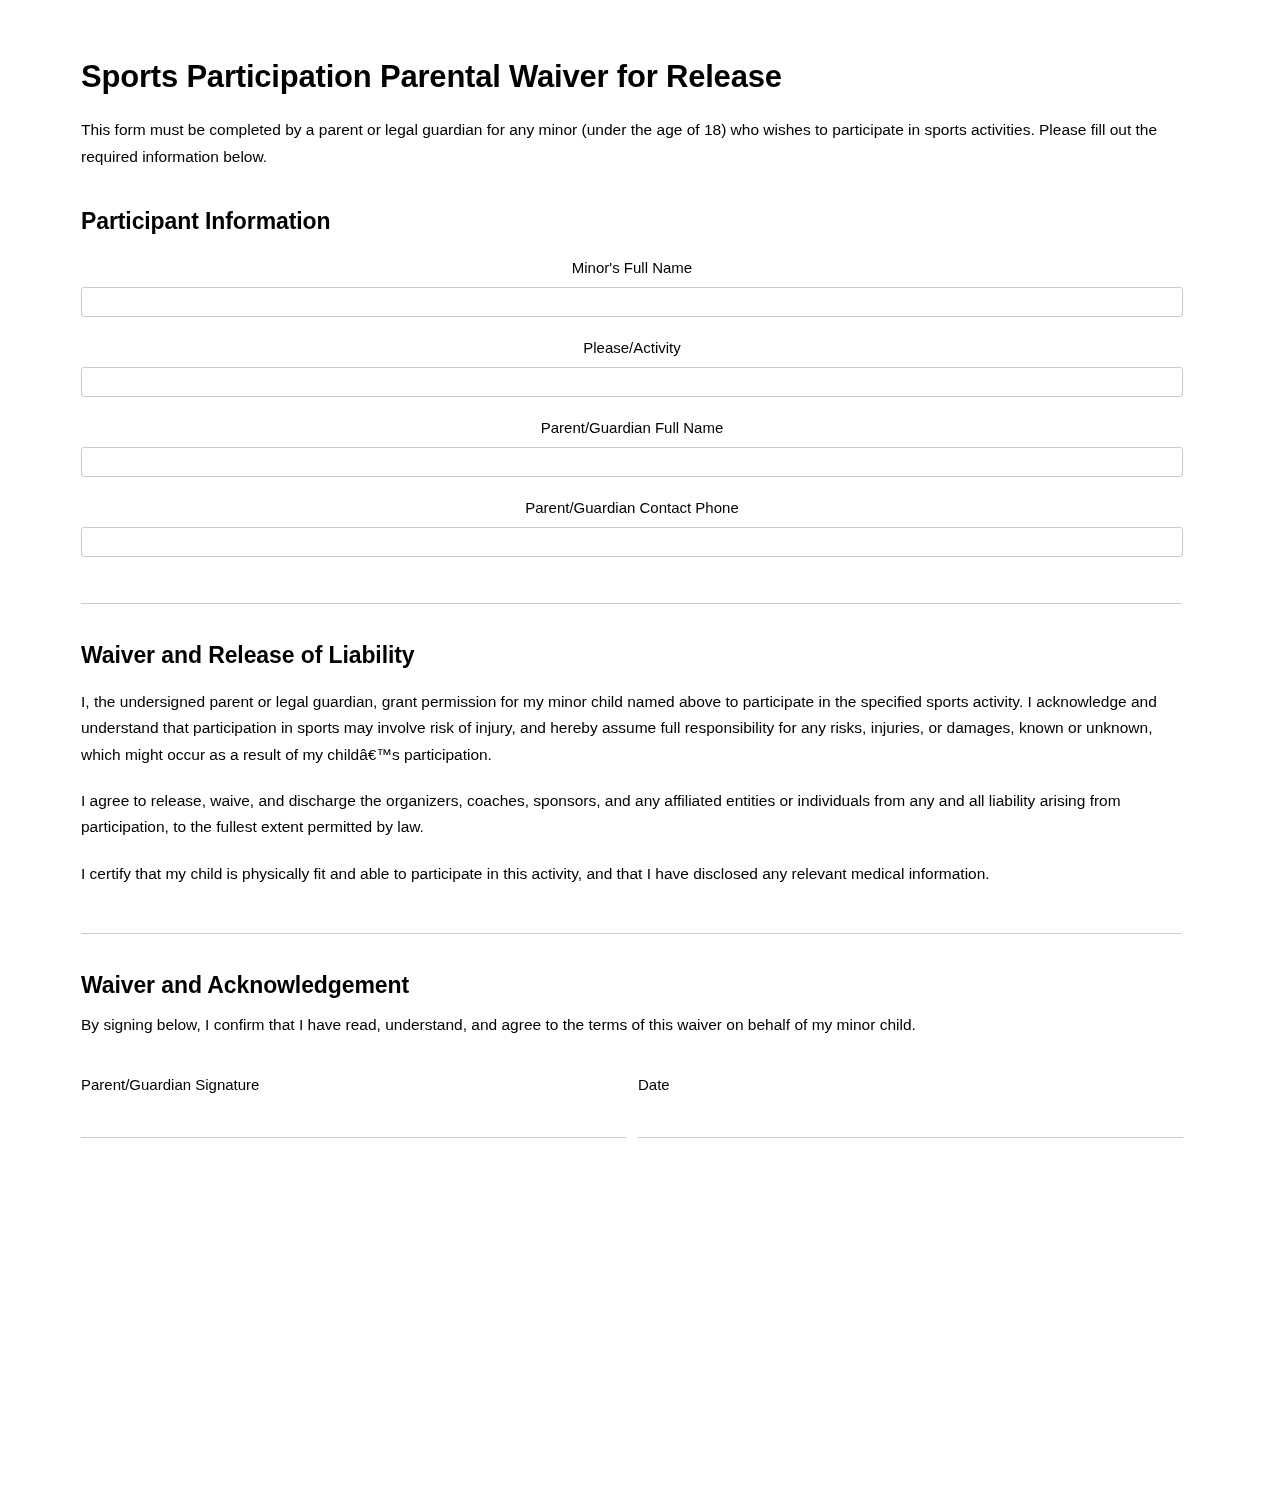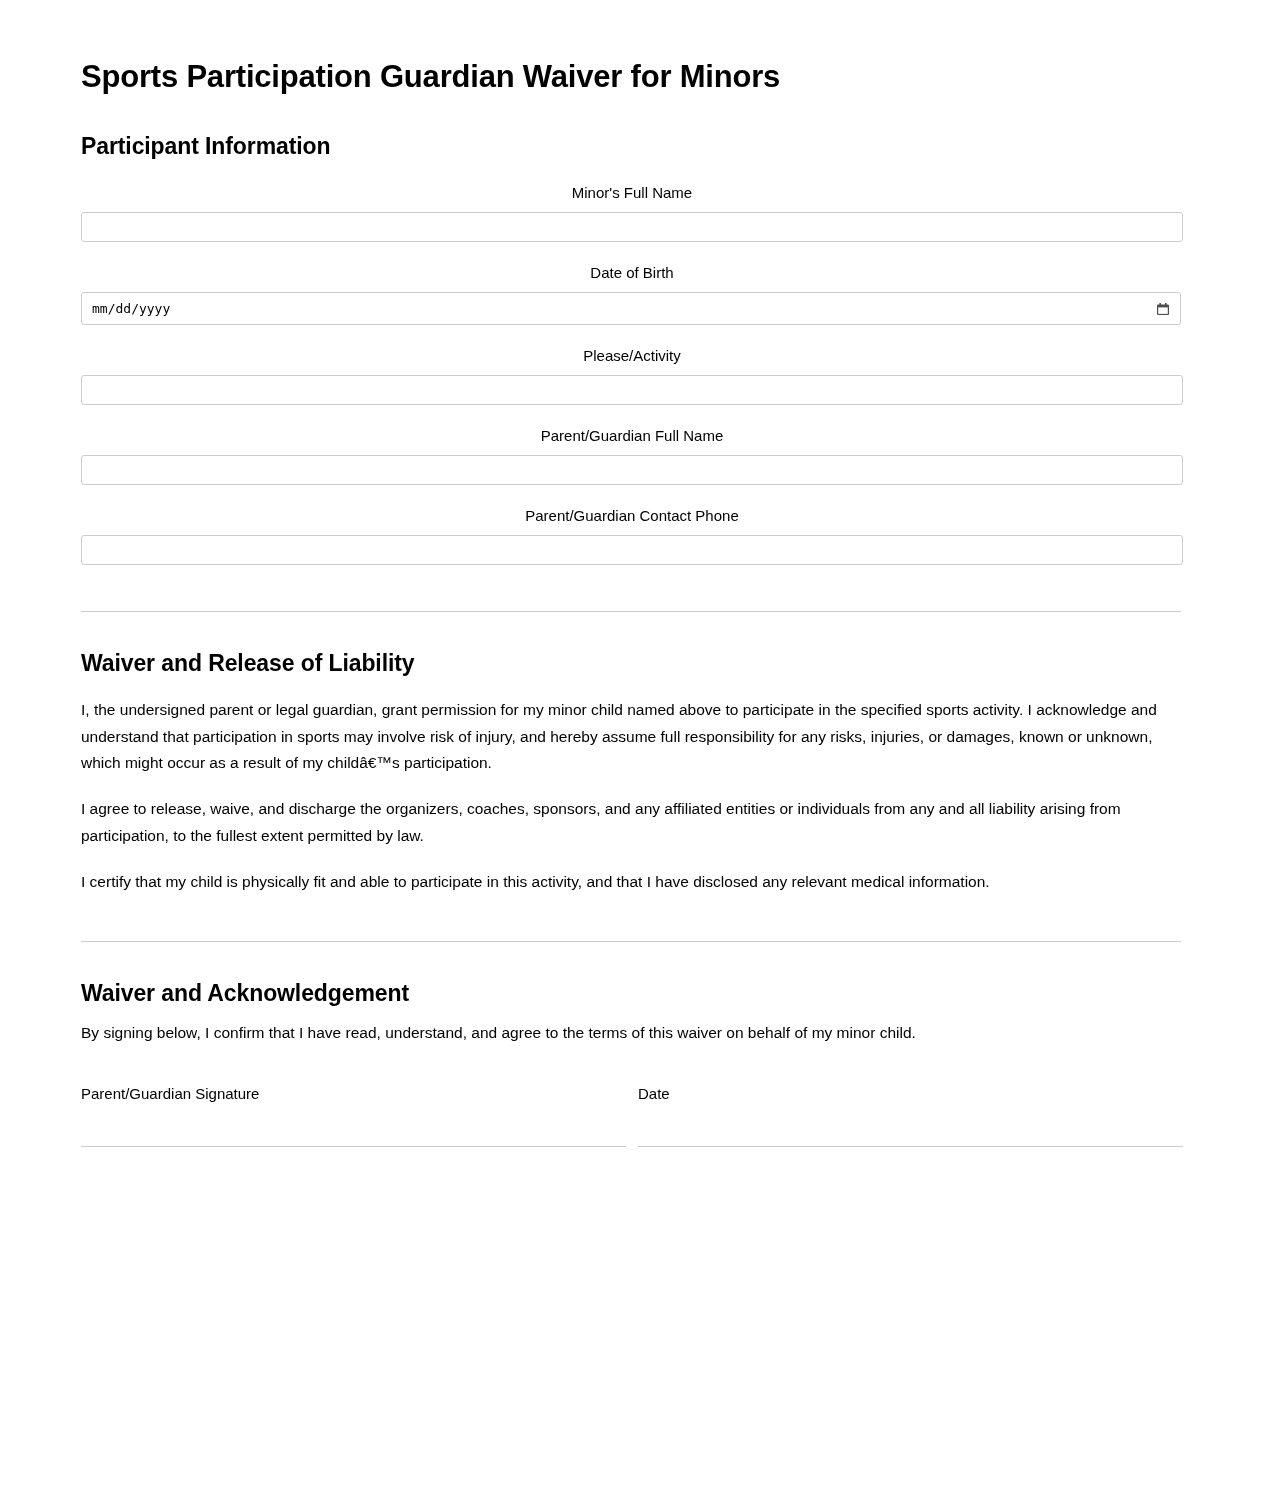--- a/index.html
+++ b/index.html
@@ -135,42 +135,31 @@
   }
   .spacer-bottom {
     height: 230px;
   }
 </style>
 </head>
 <body>
 
 <div class="page">
 
-  <h1 class="doc-title">Sports Participation Guardian Waiver for Minors</h1>
-
+  <h1 class="doc-title">Sports Participation Parental Waiver for Release</h1>
+
+  <p class="intro">This form must be completed by a parent or legal guardian for any minor (under the age of 18) who wishes to participate in sports activities. Please fill out the required information below.</p>
 
   <h2 class="section-title">Participant Information</h2>
 
   <div class="field">
     <label class="field-label">Minor's Full Name</label>
     <input class="text-input" type="text" placeholder="" style="">
   </div>
 
-  <div class="field">
-    <label class="field-label">Date of Birth</label>
-    <div class="date-wrap">
-      <span class="date-placeholder">mm/dd/yyyy</span>
-      <svg class="date-picker-icon" viewBox="0 0 14 14" xmlns="http://www.w3.org/2000/svg">
-        <rect x="1" y="2.5" width="12" height="10.5" rx="1" ry="1" fill="#4d4d4d"></rect>
-        <rect x="2.2" y="5.4" width="9.6" height="6.5" fill="#ffffff"></rect>
-        <rect x="3.4" y="1" width="1.6" height="3" fill="#4d4d4d"></rect>
-        <rect x="9" y="1" width="1.6" height="3" fill="#4d4d4d"></rect>
-      </svg>
-    </div>
-  </div>
 
   <div class="field">
     <label class="field-label">Please/Activity</label>
     <input class="text-input" type="text" placeholder="" style="">
   </div>
 
   <div class="field">
     <label class="field-label">Parent/Guardian Full Name</label>
     <input class="text-input" type="text" placeholder="" style="">
   </div>

